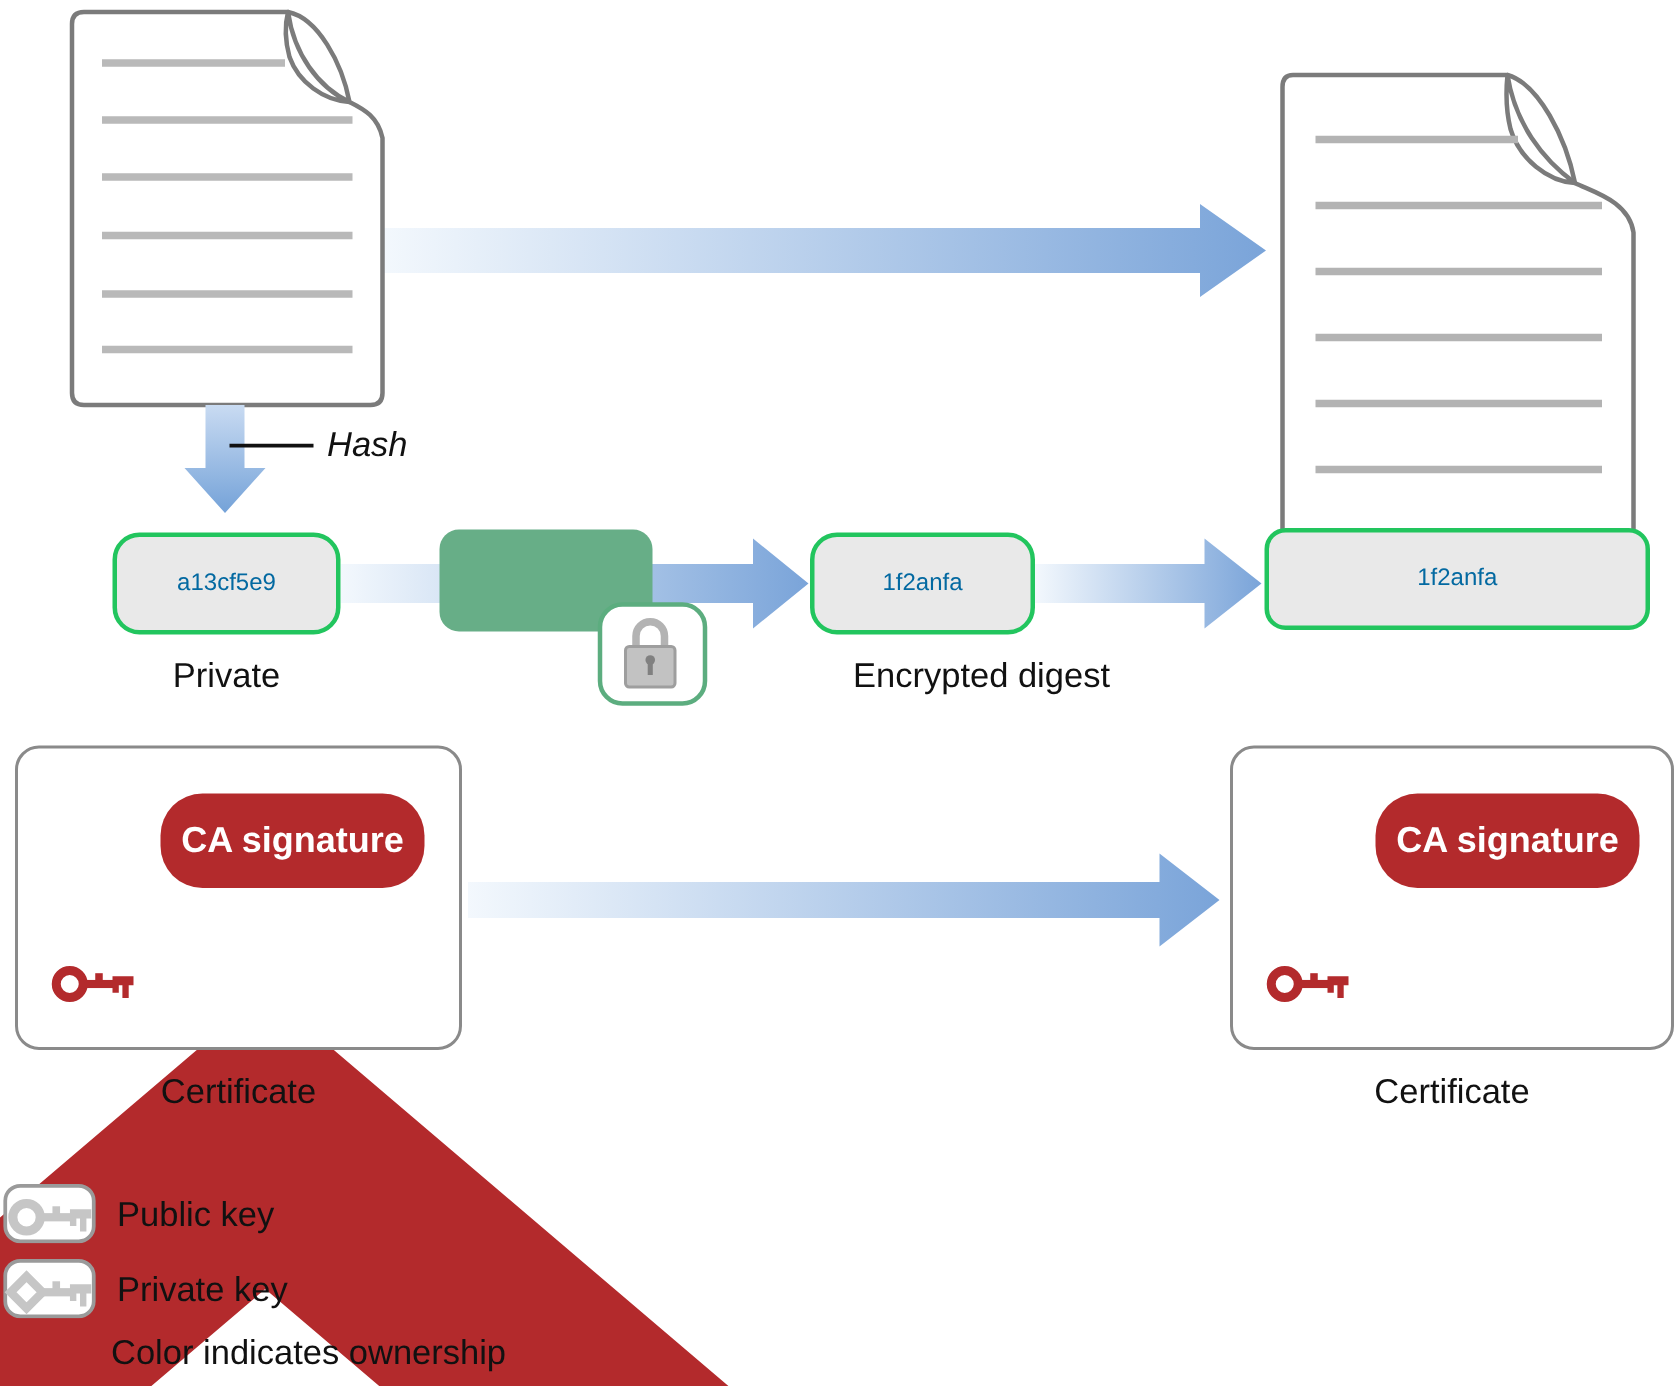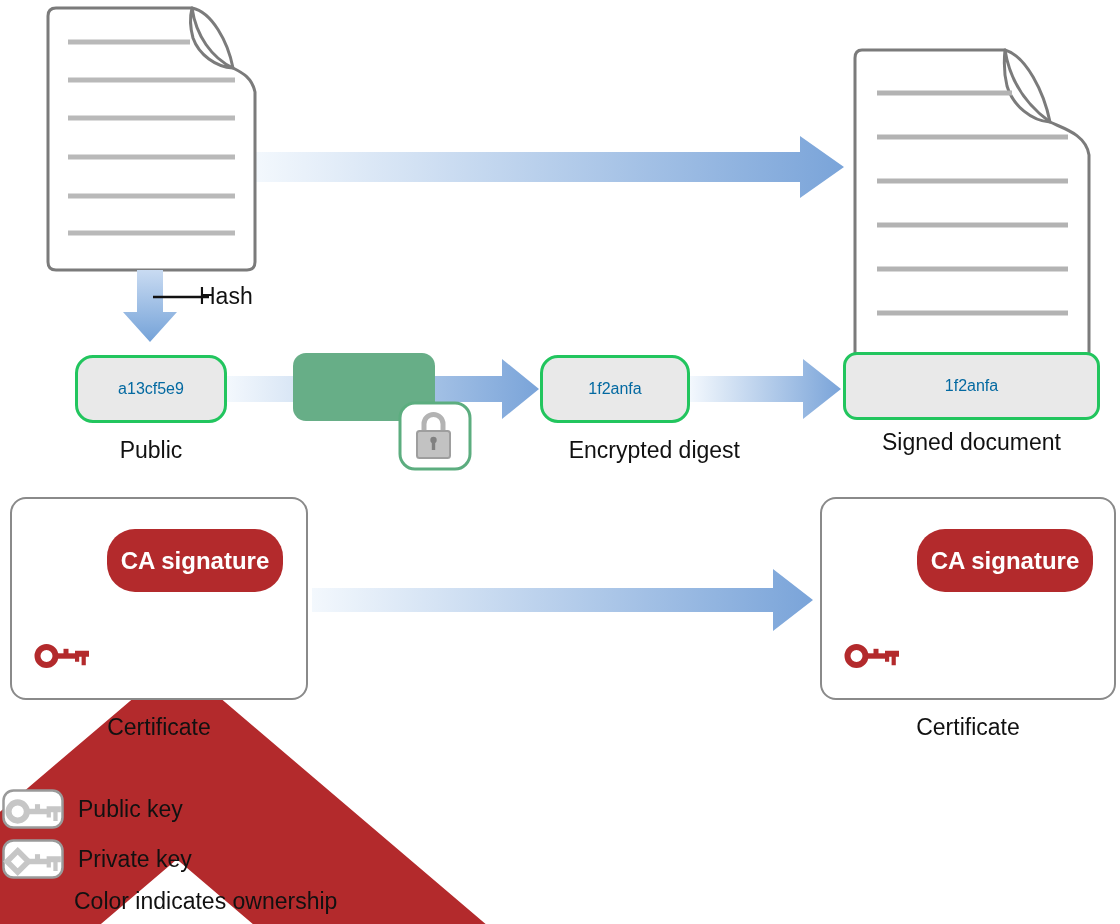--- a/index.html
+++ b/index.html
@@ -106,30 +106,29 @@
         <rect x="417" y="431" width="33" height="27" rx="2.5" fill="#C2C2C2" stroke="#9E9E9E" stroke-width="2"></rect>
         <circle cx="433.5" cy="440" r="3.2" fill="#808080"></circle>
         <rect x="431.8" y="441" width="3.4" height="9" fill="#808080"></rect>
       </g>
       <g style="color:#B32A2C">
         <use href="#key-private" transform="translate(551,418) scale(-1.55,1.32)"></use>
       </g>
     </g>
   </svg>
 
-  <div class="hash-lbl" style="left:199px;top:283px;">Hash</div>
+  <div class="hash-lbl" style="left:218px;top:283px;font-style:italic;">Hash</div>
 
   <div class="chip" style="left:75px;top:355px;width:152px;height:68px;">a13cf5e9</div>
-  <div class="lbl" style="left:75px;top:437px;width:152px;">Public</div>
+  <div class="lbl" style="left:75px;top:437px;width:152px;">Private</div>
 
   <div class="chip" style="left:540px;top:355px;width:150px;height:68px;">1f2anfa</div>
   <div class="lbl" style="left:490px;top:437px;width:250px;text-align:right;">Encrypted digest</div>
 
   <div class="chip signed" style="left:843px;top:352px;width:257px;height:68px;">1f2anfa</div>
-  <div class="lbl" style="left:843px;top:429px;width:257px;">Signed document</div>
 
   <div class="cert" style="left:10px;top:497px;width:298px;height:203px;">
     <div class="ca-badge">CA signature</div>
     <svg class="cert-key" width="58" height="34" viewBox="0 0 58 34">
       <use href="#key-public"></use>
     </svg>
   </div>
   <div class="lbl" style="left:10px;top:714px;width:298px;">Certificate</div>
 
   <div class="cert" style="left:820px;top:497px;width:296px;height:203px;">

